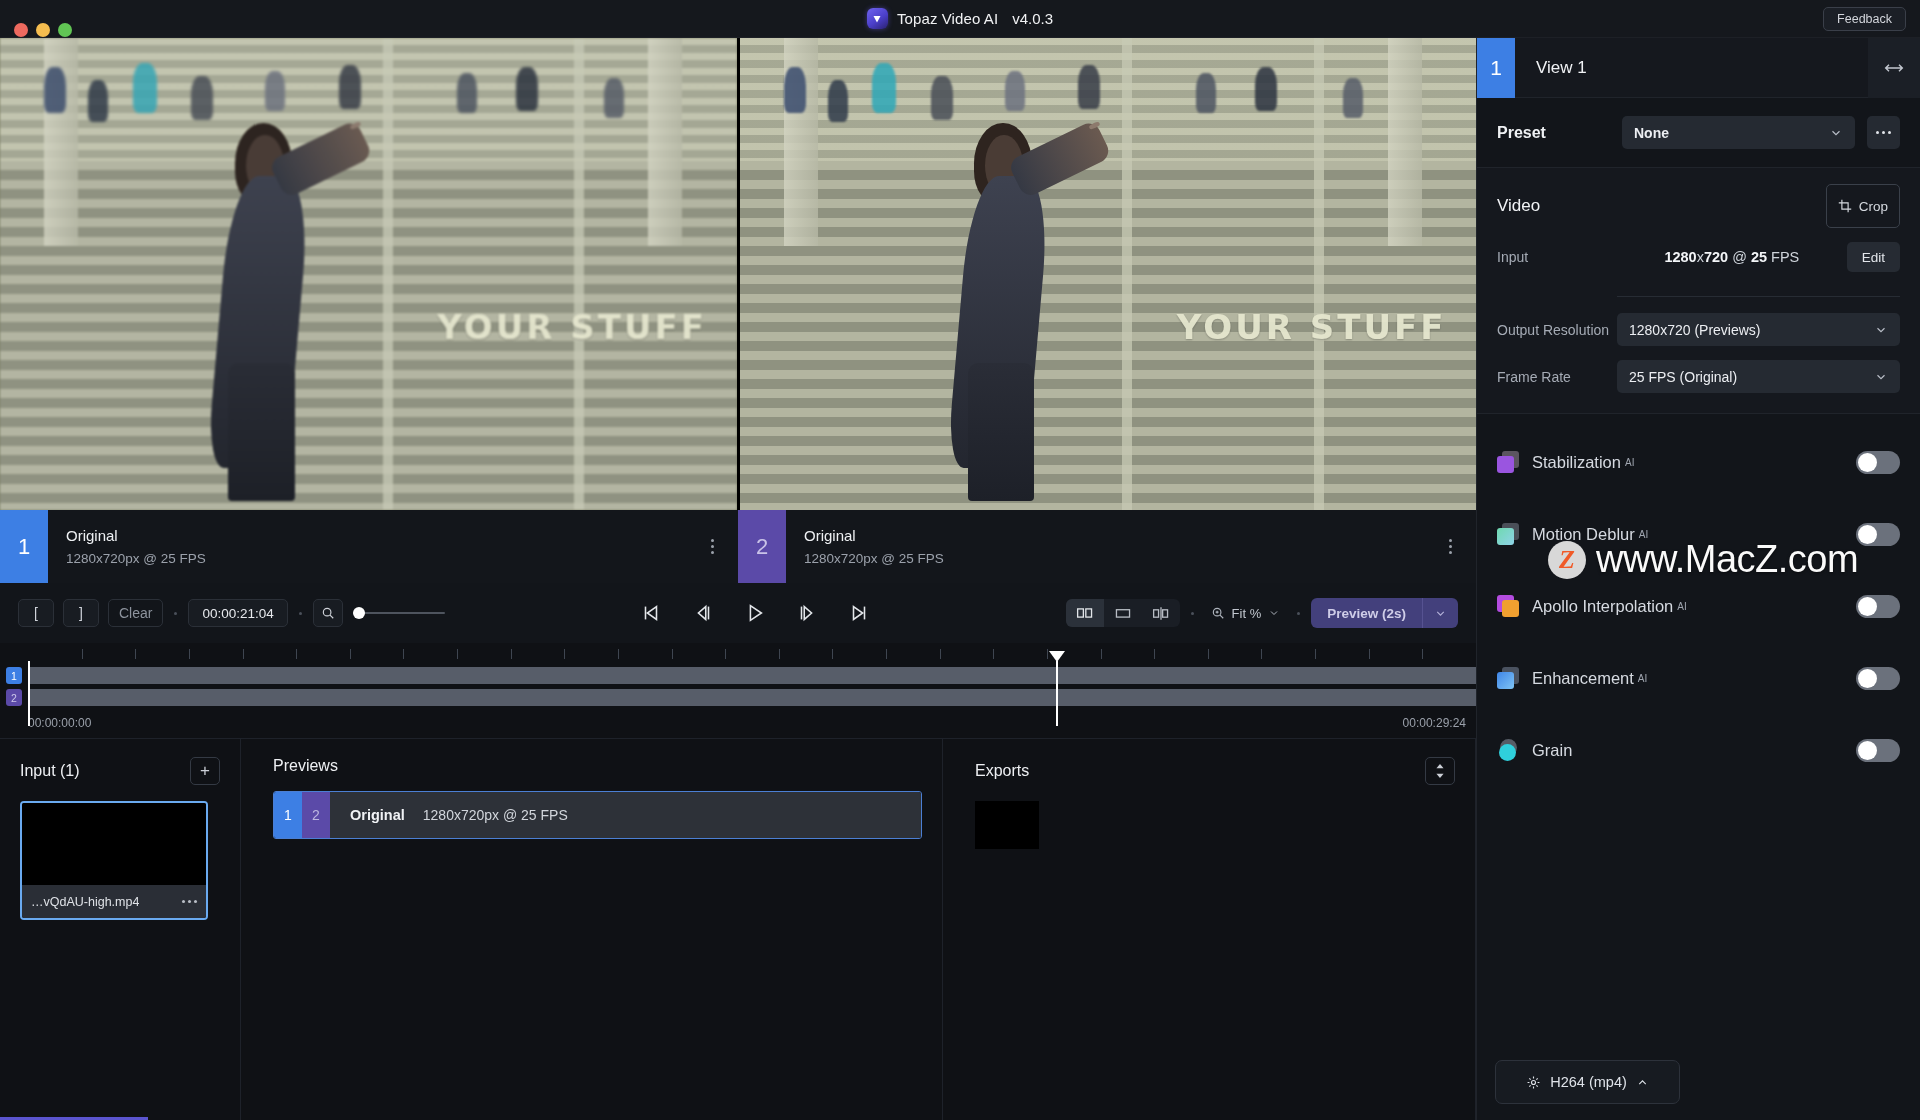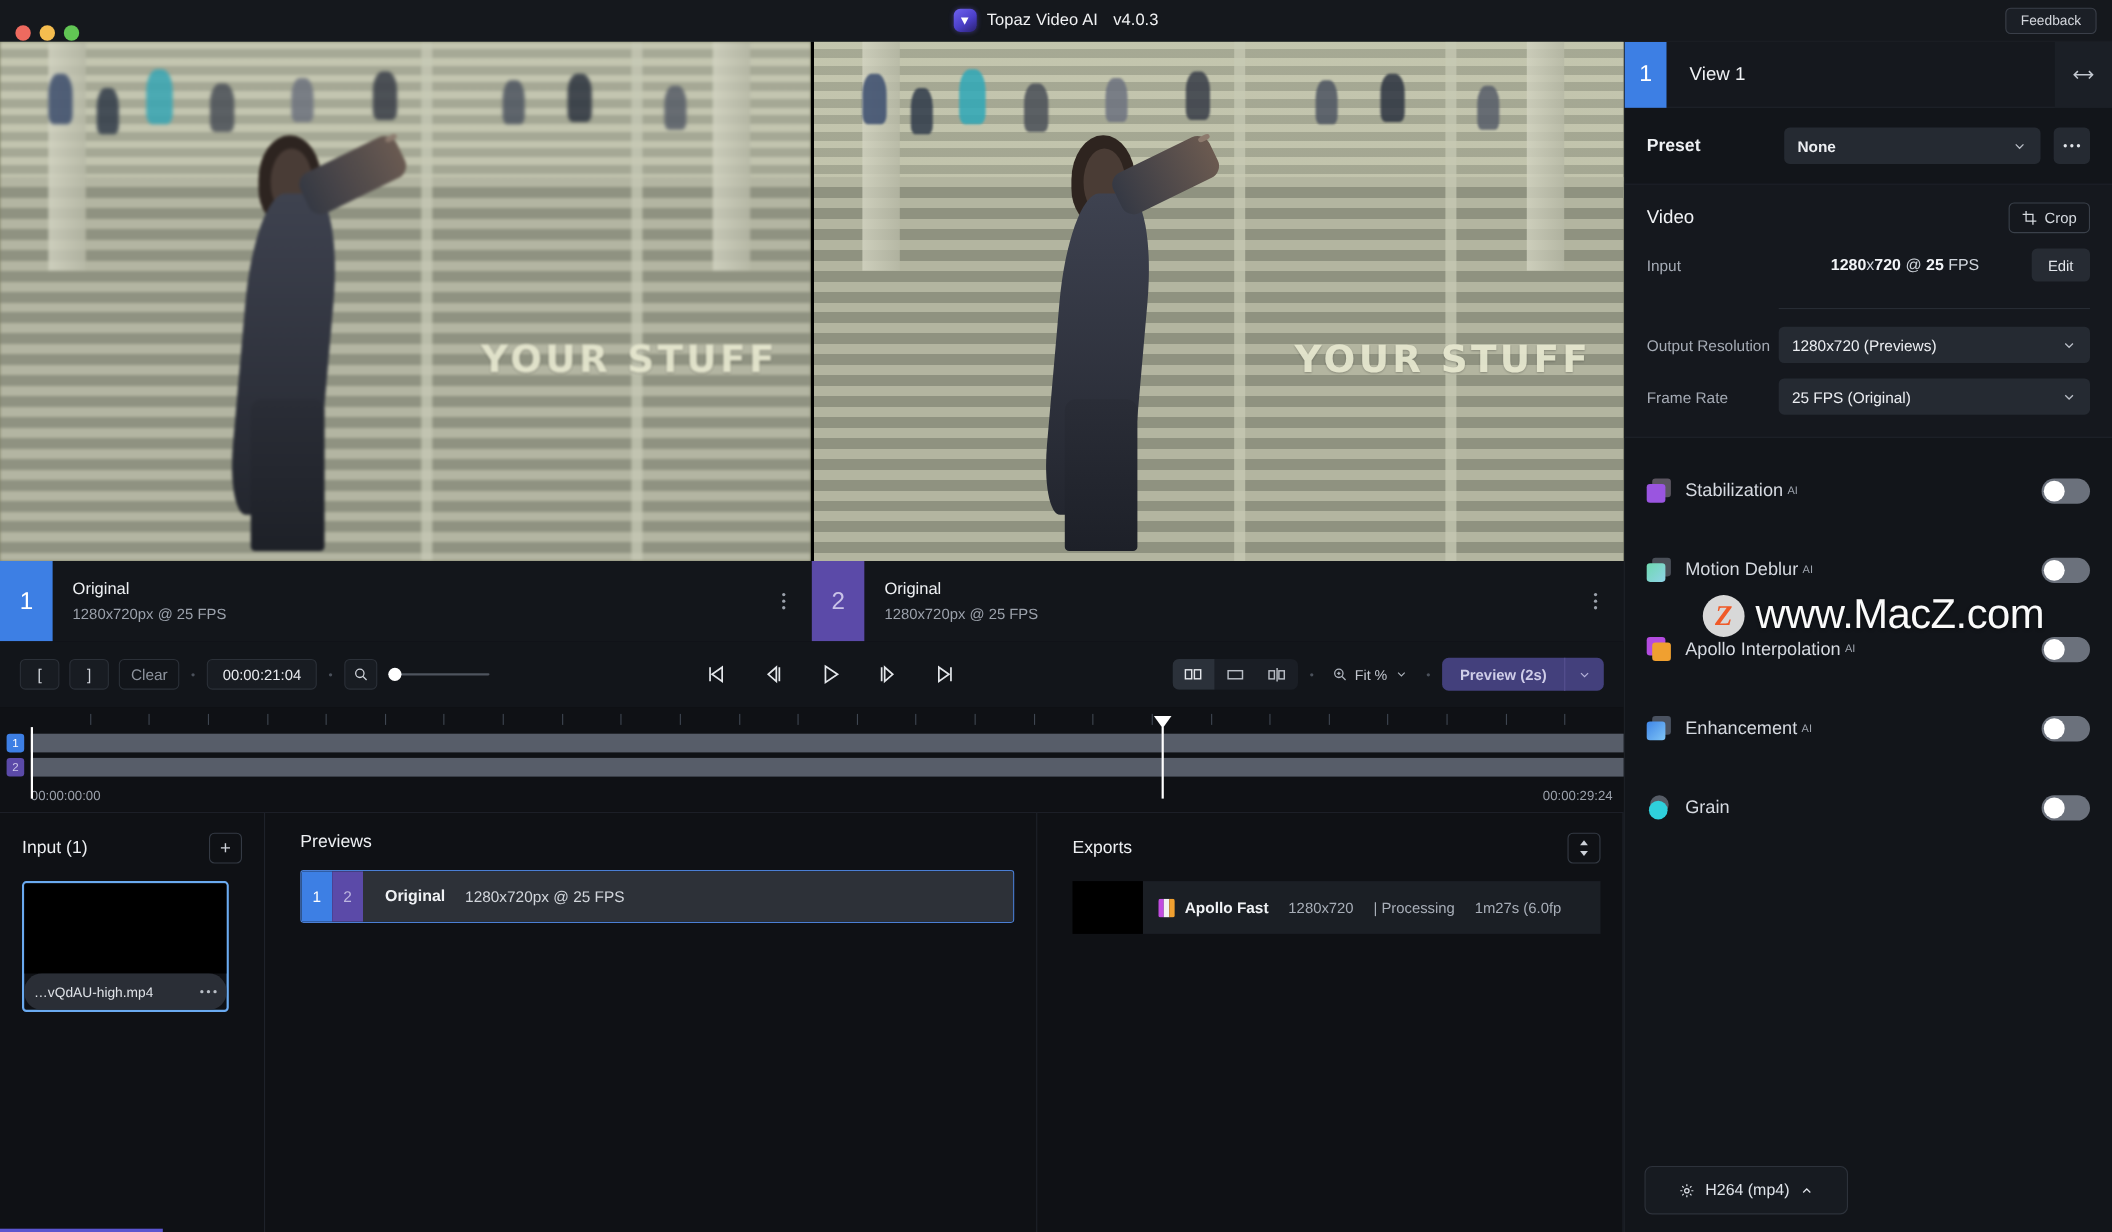--- a/index.html
+++ b/index.html
@@ -159,21 +159,21 @@
   .panel-head { display:flex; align-items:center; justify-content:space-between;
     margin-bottom:16px; }
   .panel-title { font-size:16px; color:#eef0f3; }
   .sq-btn { width:30px; height:28px; border:1px solid #343a44; border-radius:5px;
     background:transparent; color:#cdd1d8; display:flex; align-items:center;
     justify-content:center; font-size:17px; cursor:pointer; }
   .thumb-card { width:188px; border:2px solid #6aaaf0; border-radius:4px; overflow:hidden;
     cursor:pointer; }
   .thumb-img { height:82px; background:#000; }
   .thumb-bar { height:33px; background:#2a2e36; display:flex; align-items:center;
-    justify-content:space-between; padding:0 9px;border-radius:16px; }
+    justify-content:space-between; padding:0 9px; }
   .thumb-name { font-size:12.5px; color:#dfe2e7; white-space:nowrap; overflow:hidden;
     text-overflow:ellipsis; }
   .dots3 { display:flex; gap:3px; cursor:pointer; }
   .dots3 i { width:3px; height:3px; border-radius:50%; background:#b9bec6; }
   .prev-row { height:48px; border:1px solid #4b7fd4; border-radius:3px; display:flex;
     overflow:hidden; cursor:pointer; }
   .prev-n { width:28px; display:flex; align-items:center; justify-content:center; font-size:14px; }
   .prev-n.a { background:#3d7fe4; color:#fff; }
   .prev-n.b { background:#5b4aa8; color:#bdb6e0; }
   .prev-main { flex:1; background:#2d3138; display:flex; align-items:center;
@@ -205,21 +205,21 @@
   .select {
     height:33px; background:#252a32; border-radius:5px; display:flex; align-items:center;
     justify-content:space-between; padding:0 12px; font-size:14px; color:#eceef2; cursor:pointer;
   }
   .preset-sel { width:233px; }
   .more-btn { width:33px; height:33px; background:#252a32; border-radius:5px;
     display:flex; align-items:center; justify-content:center; cursor:pointer; }
   .video-sec { padding:16px 20px 20px; border-bottom:1px solid #20242b; background:#15181e; }
   .video-head { display:flex; align-items:center; justify-content:space-between; margin-bottom:14px; }
   .video-title { font-size:17px; color:#f1f3f6; }
-  .crop-btn { height:28px; border:1px solid #3a404a; border-radius:5px; background:transparent;
+  .crop-btn { height:44px; border:1px solid #3a404a; border-radius:5px; background:transparent;
     display:flex; align-items:center; gap:7px; padding:0 11px; font-size:13.5px;
     color:#d6dae0; cursor:pointer; }
   .input-row { display:flex; align-items:center; margin-bottom:10px;
     padding-bottom:14px; }
   .in-lbl { font-size:14px; color:#a5abb5; width:120px; }
   .in-val { flex:1; text-align:center; font-size:14.5px; color:#cfd4db; }
   .in-val b { color:#f3f5f8; }
   .edit-btn { height:30px; padding:0 15px; background:#262b33; border-radius:5px;
     font-size:13.5px; color:#e3e6eb; display:flex; align-items:center; cursor:pointer; }
   .divider-line { height:1px; background:#272c34; margin:0 0 16px 120px; }
@@ -560,33 +560,20 @@
             <span class="panel-title">Exports</span>
             <span class="sq-btn">
               <svg width="12" height="16" viewBox="0 0 12 18" fill="#cdd1d8">
                 <path d="M6 1 L10 6 H2 Z"></path>
                   <path d="M6 17 L2 12 H10 Z"></path>
               </svg>
             </span>
           </div>
           <div class="exp-row">
             <span class="exp-thumb"></span>
-            <span class="exp-main">
-              <span class="exp-model">
-                <span class="mdl-ic">
-                  <span style="background:#c24ce0"></span>
-                    <span style="background:#f2f2f2"></span>
-                    <span style="background:#f0a030"></span>
-                </span>
-                <span>Apollo Fast</span>
-              </span>
-              <span class="exp-meta">1280x720</span>
-              <span class="exp-meta">|&nbsp;<span>Processing</span></span>
-              <span class="exp-meta">1m27s (6.0fp</span>
-            </span>
             <span class="exp-prog-outer" style="width: 148px;"></span>
           </div>
         </div>
       </div>
     </div>
 
     <div class="right-panel">
       <div class="rp-head">
         <span class="rp-num">1</span>
         <span class="rp-title">View 1</span>

